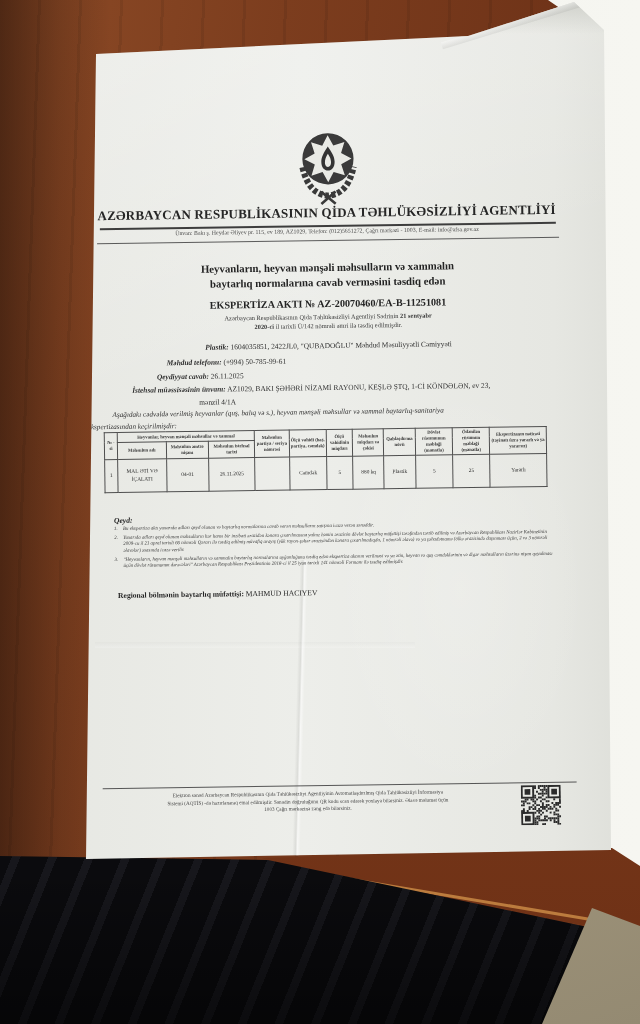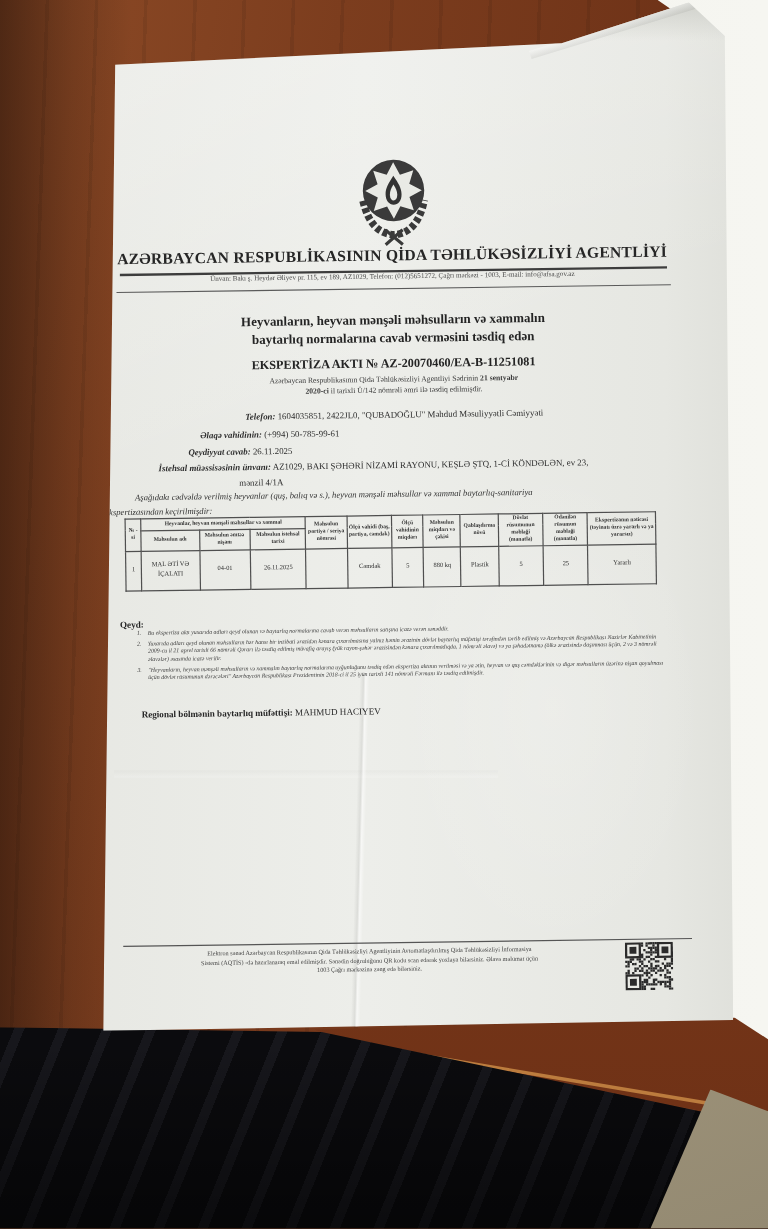--- a/index.html
+++ b/index.html
@@ -70,21 +70,21 @@
   .f-addr{left:133px;top:383px;}
   .f-addr2{left:200px;top:396px;}
   .intro{font-size:7.2px;font-style:italic;color:#333;}
   .i1{left:113px;top:408px;width:446px;}
   .i2{left:88px;top:420px;width:446px;}
   .doc-table{left:104px;top:429px;width:443px;border-collapse:collapse;table-layout:fixed;}
   .doc-table th,.doc-table td{border:0.8px solid #4f4f4f;padding:1px 1px;vertical-align:middle;
     text-align:center;overflow:hidden;}
   .doc-table th{font-size:4.7px;font-weight:600;color:#333;line-height:1.25;}
   .doc-table td{font-size:5.4px;color:#2b2b2b;height:30px;line-height:1.3;}
-  .notes-label{left:99px;top:513px;font-size:7.6px;font-weight:bold;color:#242424;}
+  .notes-label{left:113px;top:513px;font-size:7.6px;font-weight:bold;color:#242424;font-style:italic;}
   .notes{left:113px;top:523px;width:440px;font-size:4.9px;font-style:italic;color:#3c3c3c;}
   .note{display:flex;gap:3px;margin-bottom:2.5px;line-height:1.3;}
   .note-num{flex:0 0 6px;}
   .inspector{left:116px;top:588px;font-size:7.6px;color:#262626;}
   .inspector b{font-weight:bold;}
   .footer-rule{left:98px;top:785px;width:474px;height:1px;background:#555;}
   .footer-text{left:128px;top:790px;width:350px;font-size:5.2px;line-height:1.45;color:#444;text-align:center;}
   .qr{left:516px;top:788px;width:40px;height:40px;}
 </style>
 </head>
@@ -121,22 +121,22 @@
       <div class="abs agency-address center">Ünvan: Bakı ş. Heydər Əliyev pr. 115, ev 189, AZ1029, Telefon: (012)5651272, Çağrı mərkəzi - 1003, E-mail: info@afsa.gov.az</div>
       <div class="abs rule2"></div>
 
       <div class="abs subject s1 center">Heyvanların, heyvan mənşəli məhsulların və xammalın</div>
       <div class="abs subject s2 center">baytarlıq normalarına cavab verməsini təsdiq edən</div>
 
       <div class="abs act-title center">EKSPERTİZA AKTI № AZ-20070460/EA-B-11251081</div>
       <div class="abs approval a1 center"><span>Azərbaycan Respublikasının Qida Təhlükəsizliyi Agentliyi Sədrinin </span><b>21 sentyabr</b></div>
       <div class="abs approval a2 center"><b>2020-ci</b><span> il tarixli Ü/142 nömrəli əmri ilə təsdiq edilmişdir.</span></div>
 
-      <div class="abs fline f-issued"><span class="fl-label">Telefon:</span><span> 1604035851, 2422JL0, "QUBADOĞLU" Məhdud Məsuliyyətli Cəmiyyəti</span></div>
-      <div class="abs fline f-phone"><span class="fl-label">Əlaqə vahidinin:</span><span> (+994) 50-785-99-61</span></div>
+      <div class="abs fline f-issued"><span class="fl-label">Plastik:</span><span> 1604035851, 2422JL0, "QUBADOĞLU" Məhdud Məsuliyyətli Cəmiyyəti</span></div>
+      <div class="abs fline f-phone"><span class="fl-label">Məhdud telefonu:</span><span> (+994) 50-785-99-61</span></div>
       <div class="abs fline f-reg"><span class="fl-label">Qeydiyyat cavab:</span><span> 26.11.2025</span></div>
       <div class="abs fline f-addr"><span class="fl-label">İstehsal müəssisəsinin ünvanı:</span><span> AZ1029, BAKI ŞƏHƏRİ NİZAMİ RAYONU, KEŞLƏ ŞTQ, 1-Cİ KÖNDƏLƏN, ev 23,</span></div>
       <div class="abs fline f-addr2">mənzil 4/1A</div>
 
       <div class="abs intro i1">Aşağıdakı cədvəldə verilmiş heyvanlar (quş, balıq və s.), heyvan mənşəli məhsullar və xammal baytarlıq-sanitariya</div>
       <div class="abs intro i2">ekspertizasından keçirilmişdir:</div>
 
       <table class="abs doc-table">
         <colgroup>
           <col style="width:13px">

